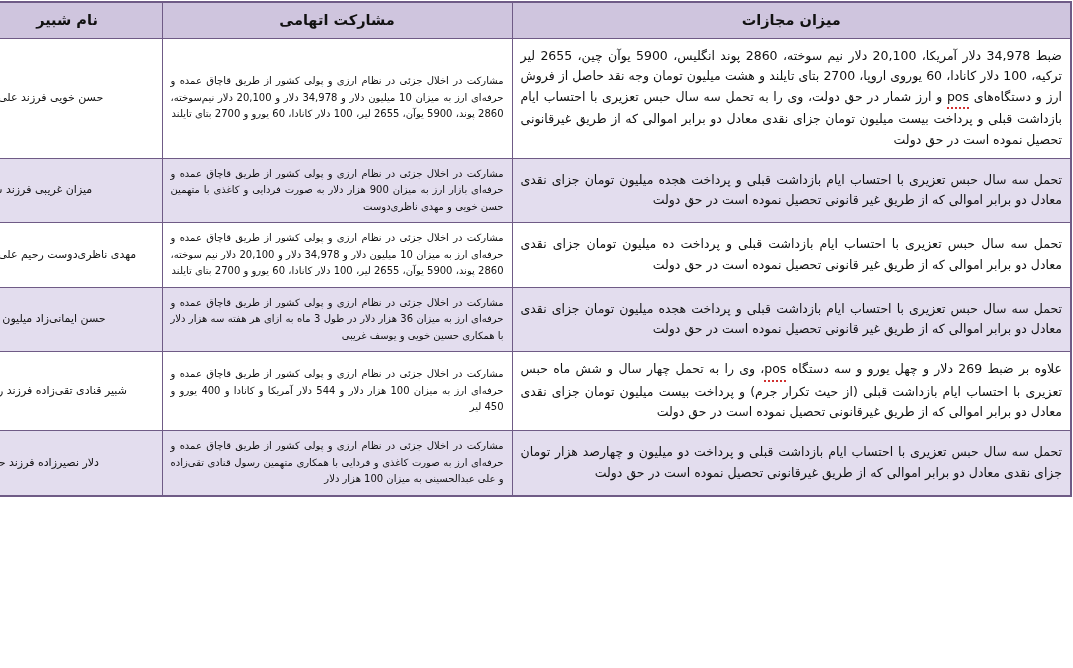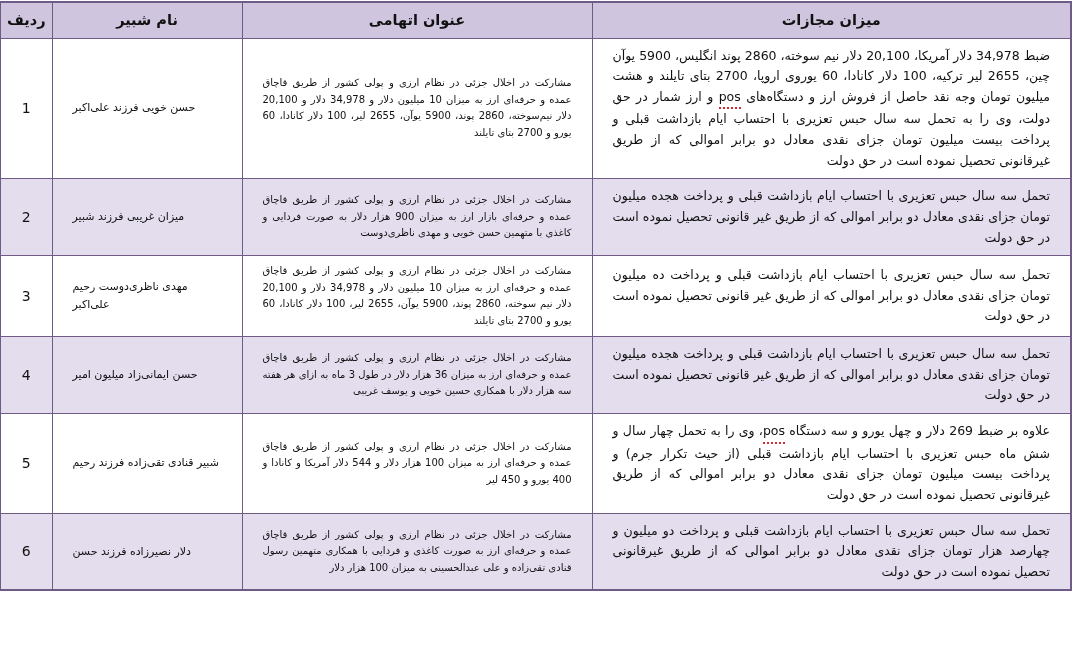--- a/index.html
+++ b/index.html
@@ -45,28 +45,28 @@
     font-size: 14.5px;
     font-weight: bold;
     text-align: center;
     height: 36px;
     padding: 4px 6px;
     border-bottom: 2px solid #6f5b86;
   }
   thead th.col-row      { width: 52px; margin-left: 12px; }
   thead th.col-name     { width: 190px; }
   thead th.col-charge   { width: 350px; }
-  thead th.col-penalty  { width: 479px; }
+  thead th.col-penalty  { width: 559px; }
 
   
   tbody td {
     font-size: 13px;
     line-height: 1.62;
     color: #111111;
-    padding: 7px 20px;
+    padding: 7px 8px;
   }
   tbody td.cell-row {
     width: 52px;
     text-align: center;
     font-size: 14px;
     direction: ltr;
   }
   tbody td.cell-name {
     width: 190px;
     text-align: left;
@@ -100,21 +100,21 @@
   }
 </style>
 </head>
 <body>
 
 <div class="table-wrap">
   <table class="verdict-table">
     <thead>
       <tr>
         <th class="col-penalty">میزان مجازات</th>
-        <th class="col-charge">عنوان اتهامی</th>
+        <th class="col-charge">مشارکت اتهامی</th>
         <th class="col-name">نام شبیر</th>
         <th class="col-row">ردیف</th>
       </tr>
     </thead>
     <tbody>
 
       <tr class="row-plain">
         <td class="cell-penalty">ضبط 34,978 دلار آمریکا، 20,100 دلار نیم سوخته، 2860 پوند انگلیس، 5900 یوآن چین، 2655 لیر ترکیه، 100 دلار کانادا، 60 یوروی اروپا، 2700 بتای تایلند و هشت میلیون تومان وجه نقد حاصل از فروش ارز و دستگاه‌های <span class="misspelled">pos</span> و ارز شمار در حق دولت، وی را به تحمل سه سال حبس تعزیری با احتساب ایام بازداشت قبلی و پرداخت بیست میلیون تومان جزای نقدی معادل دو برابر اموالی که از طریق غیرقانونی تحصیل نموده است در حق دولت</td>
         <td class="cell-charge">مشارکت در اخلال جزئی در نظام ارزی و پولی کشور از طریق قاچاق عمده و حرفه‌ای ارز به میزان 10 میلیون دلار و 34,978 دلار و 20,100 دلار نیم‌سوخته، 2860 پوند، 5900 یوآن، 2655 لیر، 100 دلار کانادا، 60 یورو و 2700 بتای تایلند</td>
         <td class="cell-name">حسن خویی فرزند علی‌اکبر</td>

